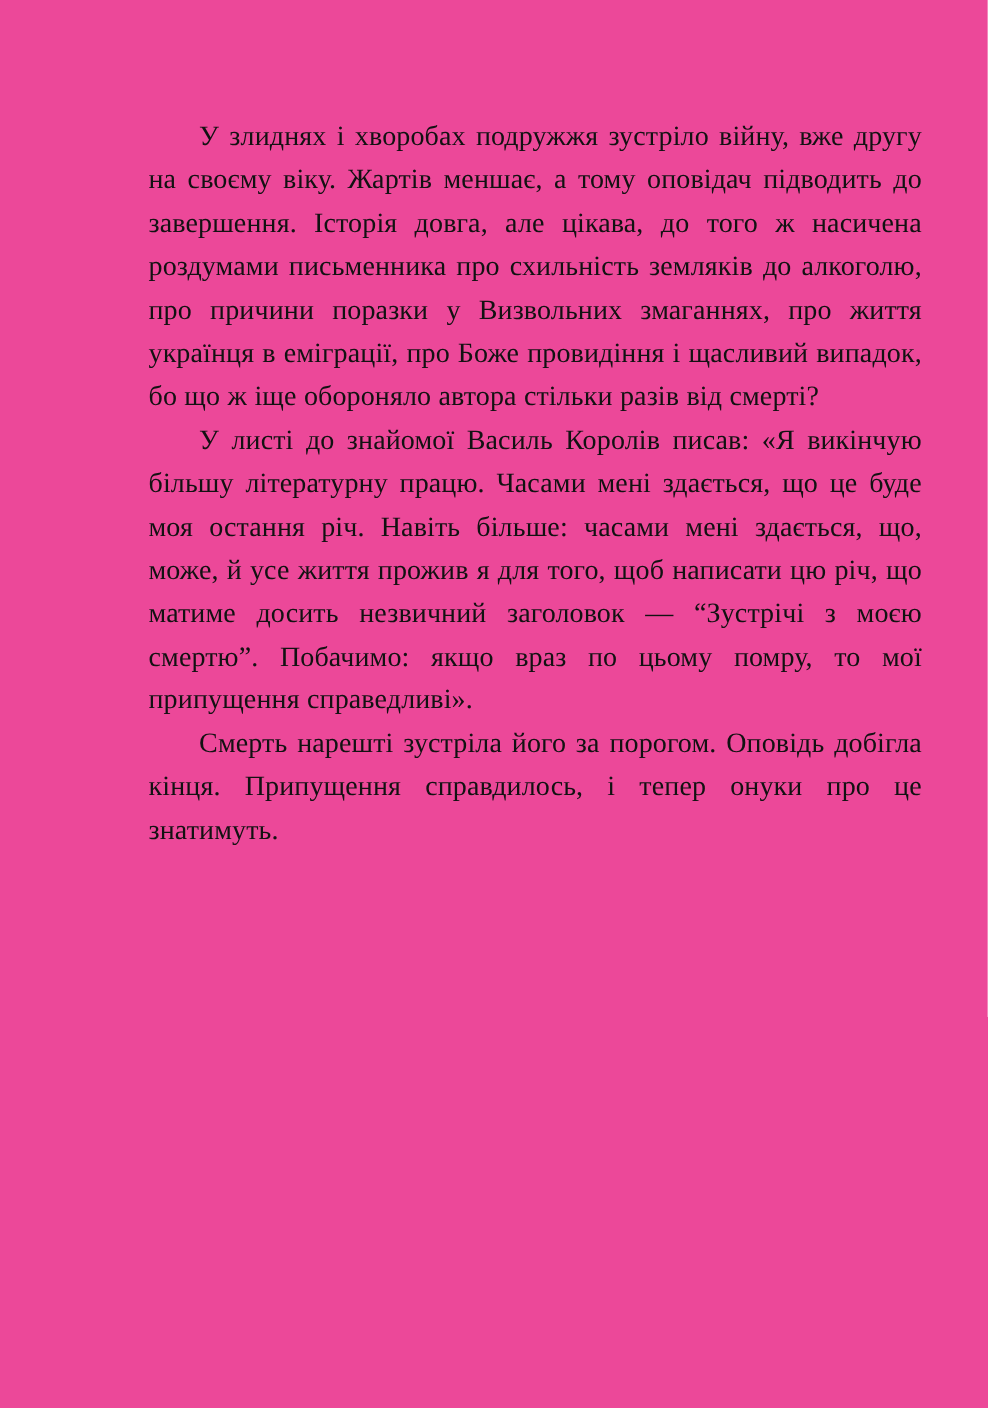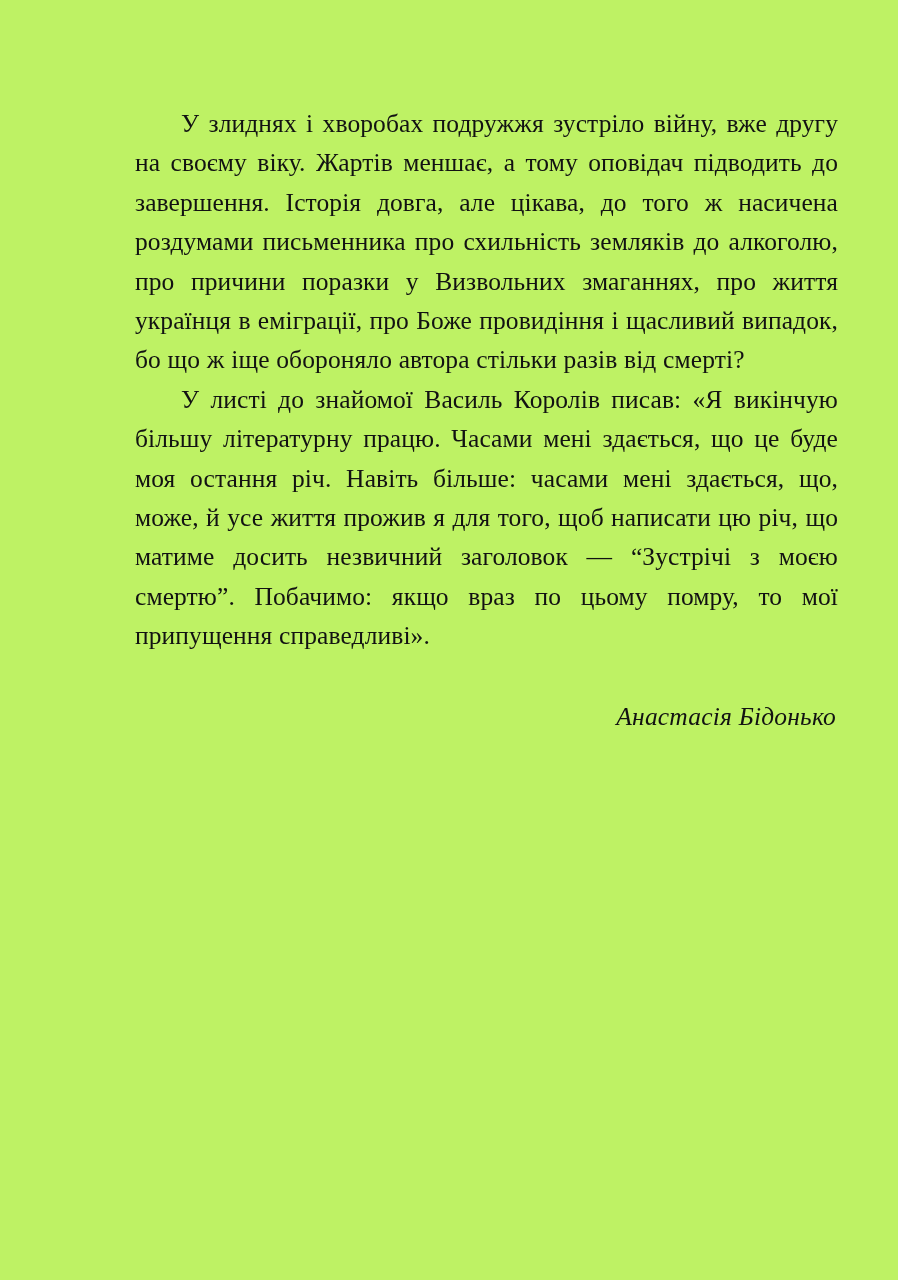--- a/index.html
+++ b/index.html
@@ -14,21 +14,21 @@
     font-family: "Liberation Serif", "DejaVu Serif", serif;
     color: #121212;
     overflow: hidden;
   }
   .page {
     position: relative;
     width: 898px;
     height: 1280px;
     box-sizing: border-box;
     padding: 104px 60px 0 135px;
-    background: #bef264;
+    background: #ec4899;
   }
   .body-text {
     font-size: 25.5px;
     line-height: 39.4px;
     text-align: justify;
     text-justify: inter-word;
     letter-spacing: 0.1px;
     word-spacing: 0.2px;
     hyphens: manual;
   }
@@ -47,17 +47,17 @@
   }
 </style>
 </head>
 <body>
 
 <div class="page">
 
   <div class="body-text">
     <p>У злиднях і хворобах подружжя зустріло війну, вже другу на своєму віку. Жартів меншає, а тому оповідач підводить до завершення. Історія довга, але цікава, до того ж насичена роздумами письменника про схильність земляків до алкоголю, про причини поразки у Визвольних змаганнях, про життя українця в еміграції, про Боже провидіння і щасливий випадок, бо що ж іще обороняло автора стільки разів від смерті?</p>
     <p>У листі до знайомої Василь Королів писав: «Я викінчую більшу літературну працю. Часами мені здається, що це буде моя остання річ. Навіть більше: часами мені здається, що, може, й усе життя прожив я для того, щоб написати цю річ, що матиме досить незвичний заголовок — “Зустрічі з моєю смертю”. Побачимо: якщо враз по цьому помру, то мої припущення справедливі».</p>
+    <p>Смерть нарешті зустріла його за порогом. Оповідь добігла кінця. Припущення справдилось, і тепер онуки про це знатимуть.</p>
   </div>
 
-  <div class="signature">Анастасія Бідонько</div>
 
 </div>
 
 </body></html>

